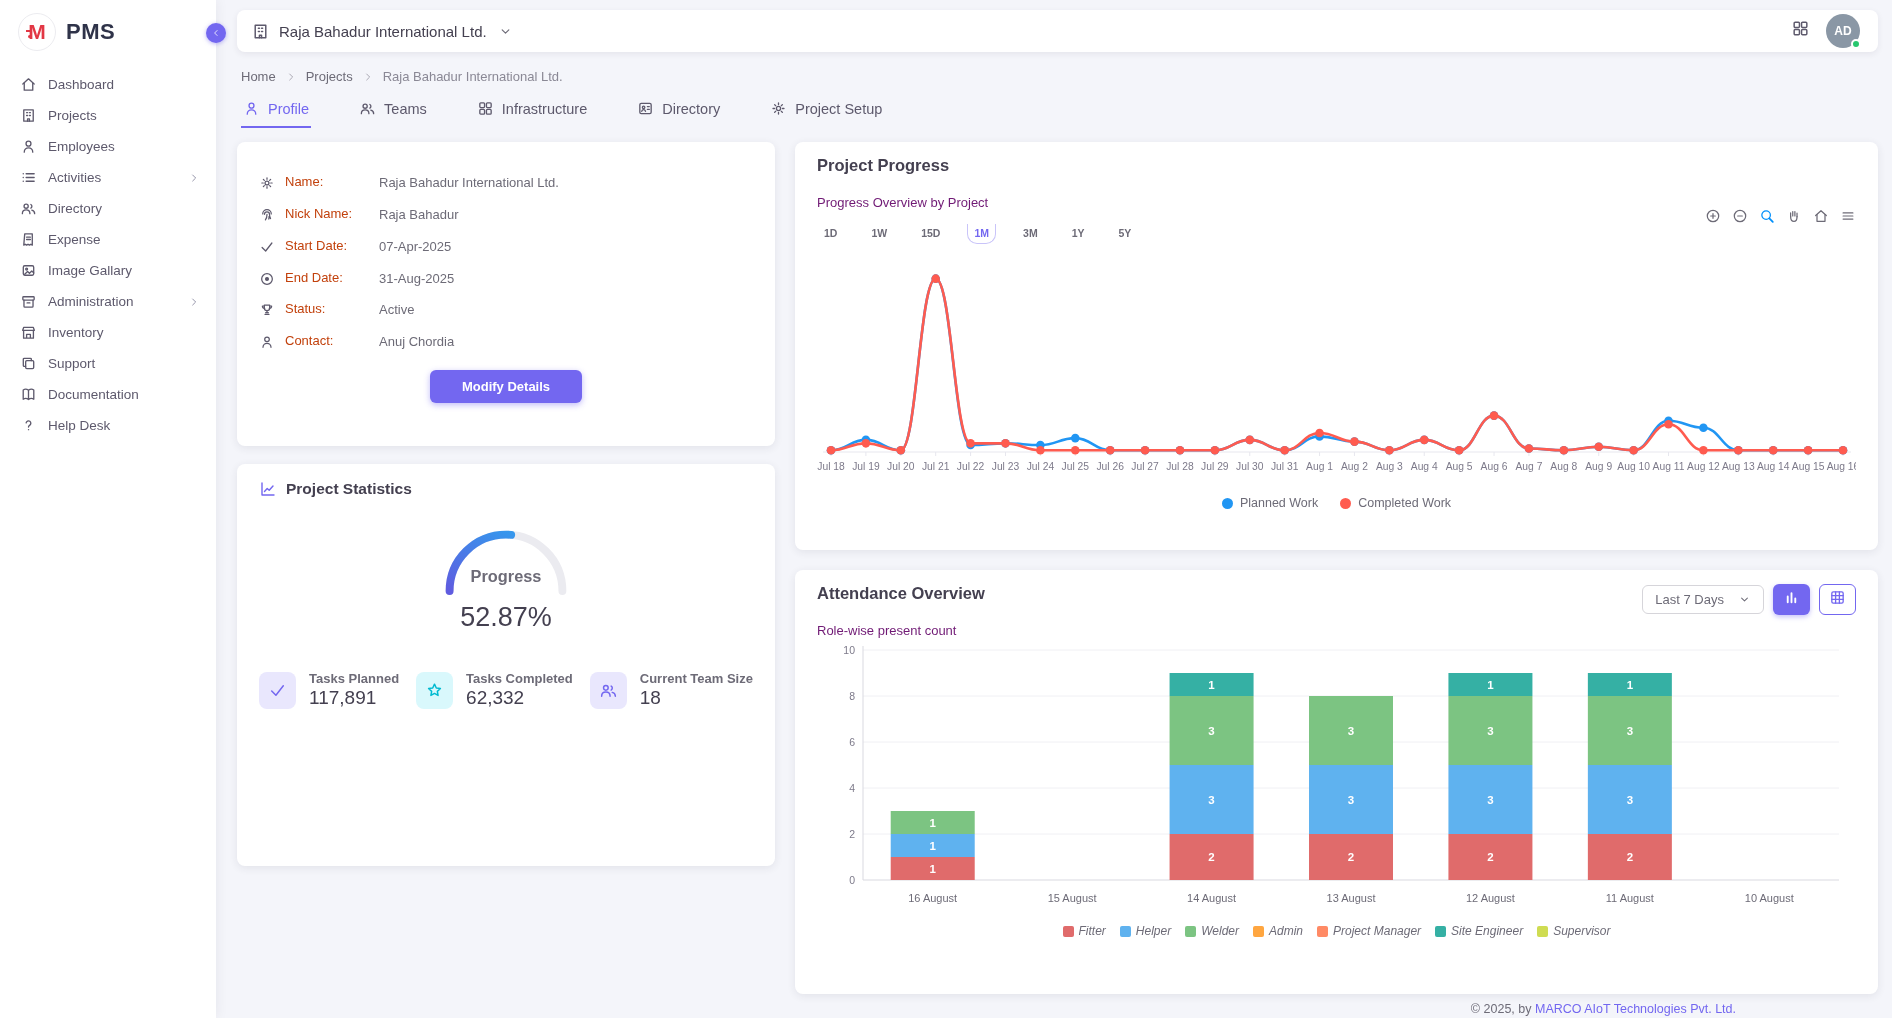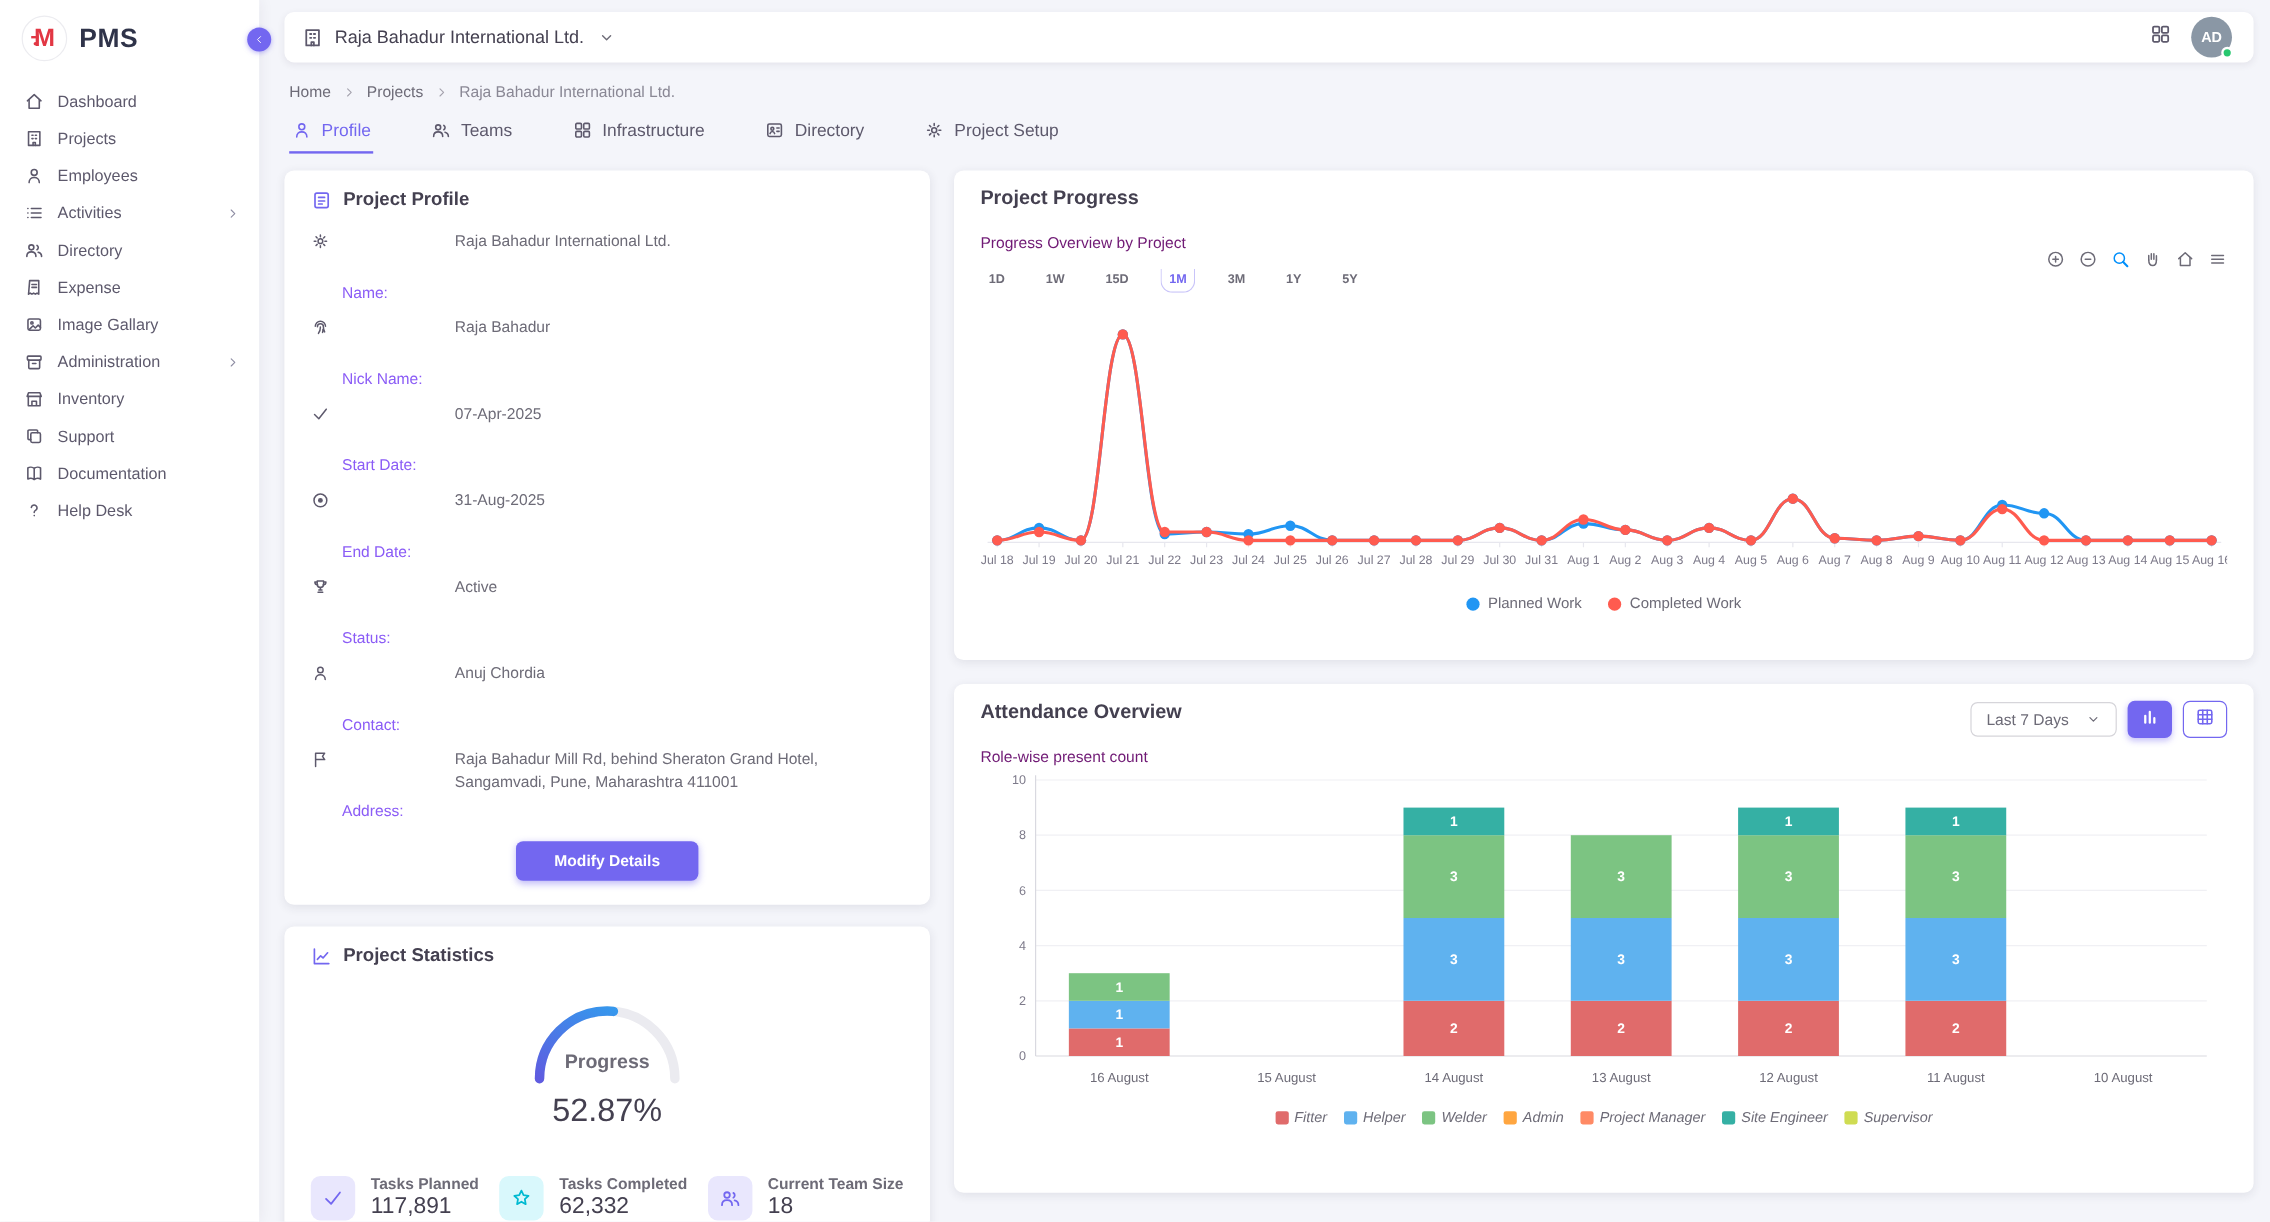--- a/index.html
+++ b/index.html
@@ -61,21 +61,21 @@
   .card { background:#fff; border-radius:8px; box-shadow:0 2px 8px rgba(47,43,61,.09); }
 
   
   .profile-card { padding:16px 22px 20px; min-height:304px; }
   .card-head { display:flex; align-items:center; gap:9px; }
   .card-head .ic { font-size:18px; color:#7367f0; display:flex; }
   .card-title { font-size:15.5px; font-weight:700; color:#444050; }
   .fields { margin-top:16px; display:flex; flex-direction:column; gap:13px; }
   .field { display:flex; gap:10px; font-size:13px; }
   .field .ic { font-size:16px; color:#5d596c; display:flex; margin-top:1px; }
-  .field .flabel { width:84px; color:#8b5cf6; flex-shrink:0;margin-top:44px; }
+  .field .flabel { width:84px; color:#c2410c; flex-shrink:0; }
   .field .fvalue { color:#6d6b77; max-width:360px; line-height:1.45; }
   .modify-row { display:flex; justify-content:center; margin-top:18px; }
   .btn-primary { background:#7367f0; color:#fff; border:none; border-radius:6px; font-size:13px;
                  font-weight:600; padding:9px 32px; cursor:pointer; box-shadow:0 2px 6px rgba(115,103,240,.45);
                  font-family:inherit; }
 
   
   .stats-card { padding:16px 22px; min-height:402px; }
   .gauge-wrap { display:flex; flex-direction:column; align-items:center; margin-top:14px; }
   .gauge-value { font-size:27px; color:#444050; margin-top:2px; }
@@ -355,29 +355,20 @@
           </svg>
         </span>
         <span>Project Setup</span>
       </div>
     </div>
 
   <div class="content">
     <div class="col-left">
 
       <section class="card profile-card">
-        <div class="card-head">
-          <span class="ic">
-              <svg viewBox="0 0 18 18" width="1em" height="1em" fill="none" stroke="currentColor" stroke-width="1.4" stroke-linecap="round" stroke-linejoin="round">
-                <rect x="3.5" y="3" width="11" height="12" rx="1.5"></rect>
-                <path d="M6.5 6.5 h5 M6.5 9.5 h5 M6.5 12 h3"></path>
-              </svg>
-            </span>
-          <span class="card-title">Project Profile</span>
-        </div>
         <div class="fields" id="profile-fields">
             <div class="field">
               <span class="ic">
                 <svg viewBox="0 0 18 18" width="1em" height="1em" fill="none" stroke="currentColor" stroke-width="1.4" stroke-linecap="round" stroke-linejoin="round">
                   <circle cx="9" cy="9" r="2.2"></circle>
                   <path d="M9 3.2 v1.6 M9 13.2 v1.6 M3.2 9 h1.6 M13.2 9 h1.6 M4.9 4.9 l1.1 1.1 M12 12 l1.1 1.1 M13.1 4.9 L12 6 M6 12 l-1.1 1.1"></path>
                 </svg>
               </span>
               <span class="flabel">Name:</span>
               <span class="fvalue">Raja Bahadur International Ltd.</span>
@@ -423,29 +414,20 @@
             </div>
             <div class="field">
               <span class="ic">
                 <svg viewBox="0 0 18 18" width="1em" height="1em" fill="none" stroke="currentColor" stroke-width="1.4" stroke-linecap="round" stroke-linejoin="round">
                   <circle cx="9" cy="6" r="2.6"></circle>
                   <path d="M4.5 15 c0-3 2-4.5 4.5-4.5 s4.5 1.5 4.5 4.5"></path>
                 </svg>
               </span>
               <span class="flabel">Contact:</span>
               <span class="fvalue">Anuj Chordia</span>
-            </div>
-            <div class="field">
-              <span class="ic">
-                <svg viewBox="0 0 18 18" width="1em" height="1em" fill="none" stroke="currentColor" stroke-width="1.4" stroke-linecap="round" stroke-linejoin="round">
-                  <path d="M4.5 15.5 V3 h8.5 l-2 3 2 3 H4.5"></path>
-                </svg>
-              </span>
-              <span class="flabel">Address:</span>
-              <span class="fvalue">Raja Bahadur Mill Rd, behind Sheraton Grand Hotel, Sangamvadi, Pune, Maharashtra 411001</span>
             </div>
           </div>
         <div class="modify-row">
           <button class="btn-primary">Modify Details</button>
         </div>
       </section>
 
       <section class="card stats-card">
         <div class="card-head">
           <span class="ic">

